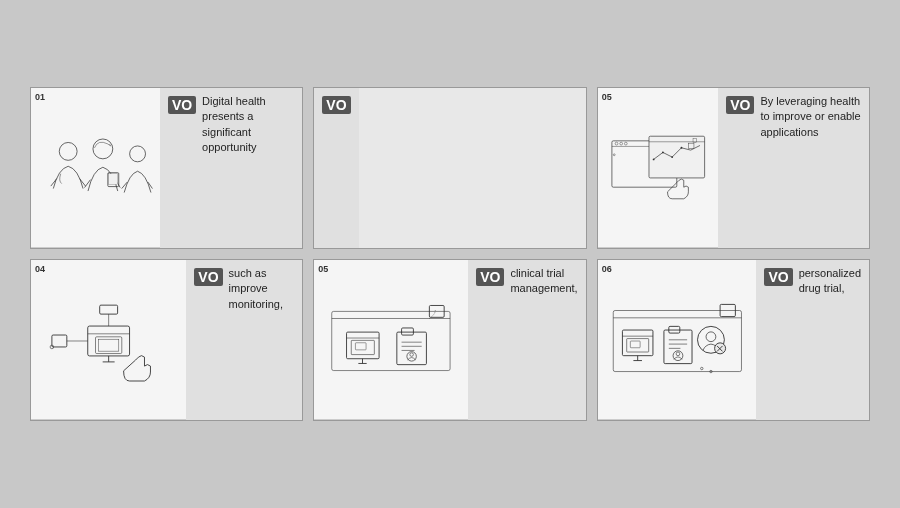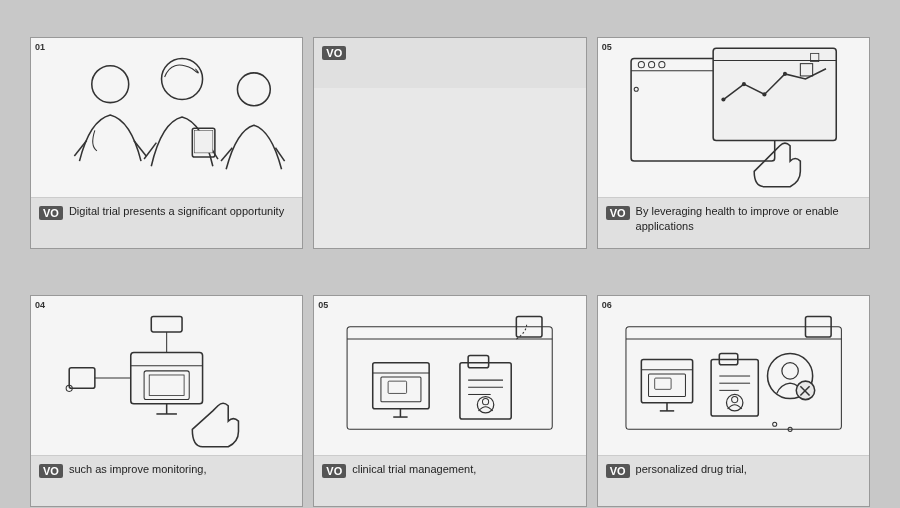--- a/index.html
+++ b/index.html
@@ -19,22 +19,21 @@
       display: grid;
       grid-template-columns: repeat(3, 1fr);
       grid-template-rows: repeat(2, auto);
       gap: 10px;
       padding: 10px;
     }
     .storyboard-card {
       background: #e8e8e8;
       border: 1px solid #999;
       display: flex;
-      flex-direction: column;
-      margin-top: 36px;
+      flex-direction: row;
     }
     .card-image {
       position: relative;
       background: #f5f5f5;
       border-bottom: 1px solid #ccc;
       height: 160px;
       overflow: hidden;
       display: flex;
       align-items: center;
       justify-content: center;
@@ -52,21 +51,21 @@
       padding: 6px 8px;
       background: #e0e0e0;
       display: flex;
       align-items: flex-start;
       gap: 6px;
       min-height: 50px;
     }
     .vo-badge {
       background: #555;
       color: white;
-      font-size: 11px;
+      font-size: 14px;
       font-weight: bold;
       padding: 1px 4px;
       border-radius: 2px;
       flex-shrink: 0;
       margin-top: 2px;
     }
     .caption-text {
       font-size: 11px;
       color: #222;
       line-height: 1.4;
@@ -106,21 +105,21 @@
         <rect x="157" y="90" width="18" height="22" fill="#f0f0f0" stroke="#333" stroke-width="0.5"></rect>
 
         <circle cx="215" cy="50" r="16" fill="none" stroke="#333" stroke-width="1.5"></circle>
         <path d="M188 128 Q198 90 215 85 Q232 90 242 128" fill="none" stroke="#333" stroke-width="1.5"></path>
         <line x1="194" y1="107" x2="183" y2="120" stroke="#333" stroke-width="1.5"></line>
         <line x1="236" y1="107" x2="245" y2="120" stroke="#333" stroke-width="1.5"></line>
       </svg>
     </div>
     <div class="card-caption">
       <span class="vo-badge">VO</span>
-      <span class="caption-text">Digital trial presents a significant opportunity</span>
+      <span class="caption-text">Digital health presents a significant opportunity</span>
     </div>
   </div>
 
   <div class="storyboard-card">
     <div class="card-caption">
       <span class="vo-badge">VO</span>
     </div>
   </div>
 
   <div class="storyboard-card">

